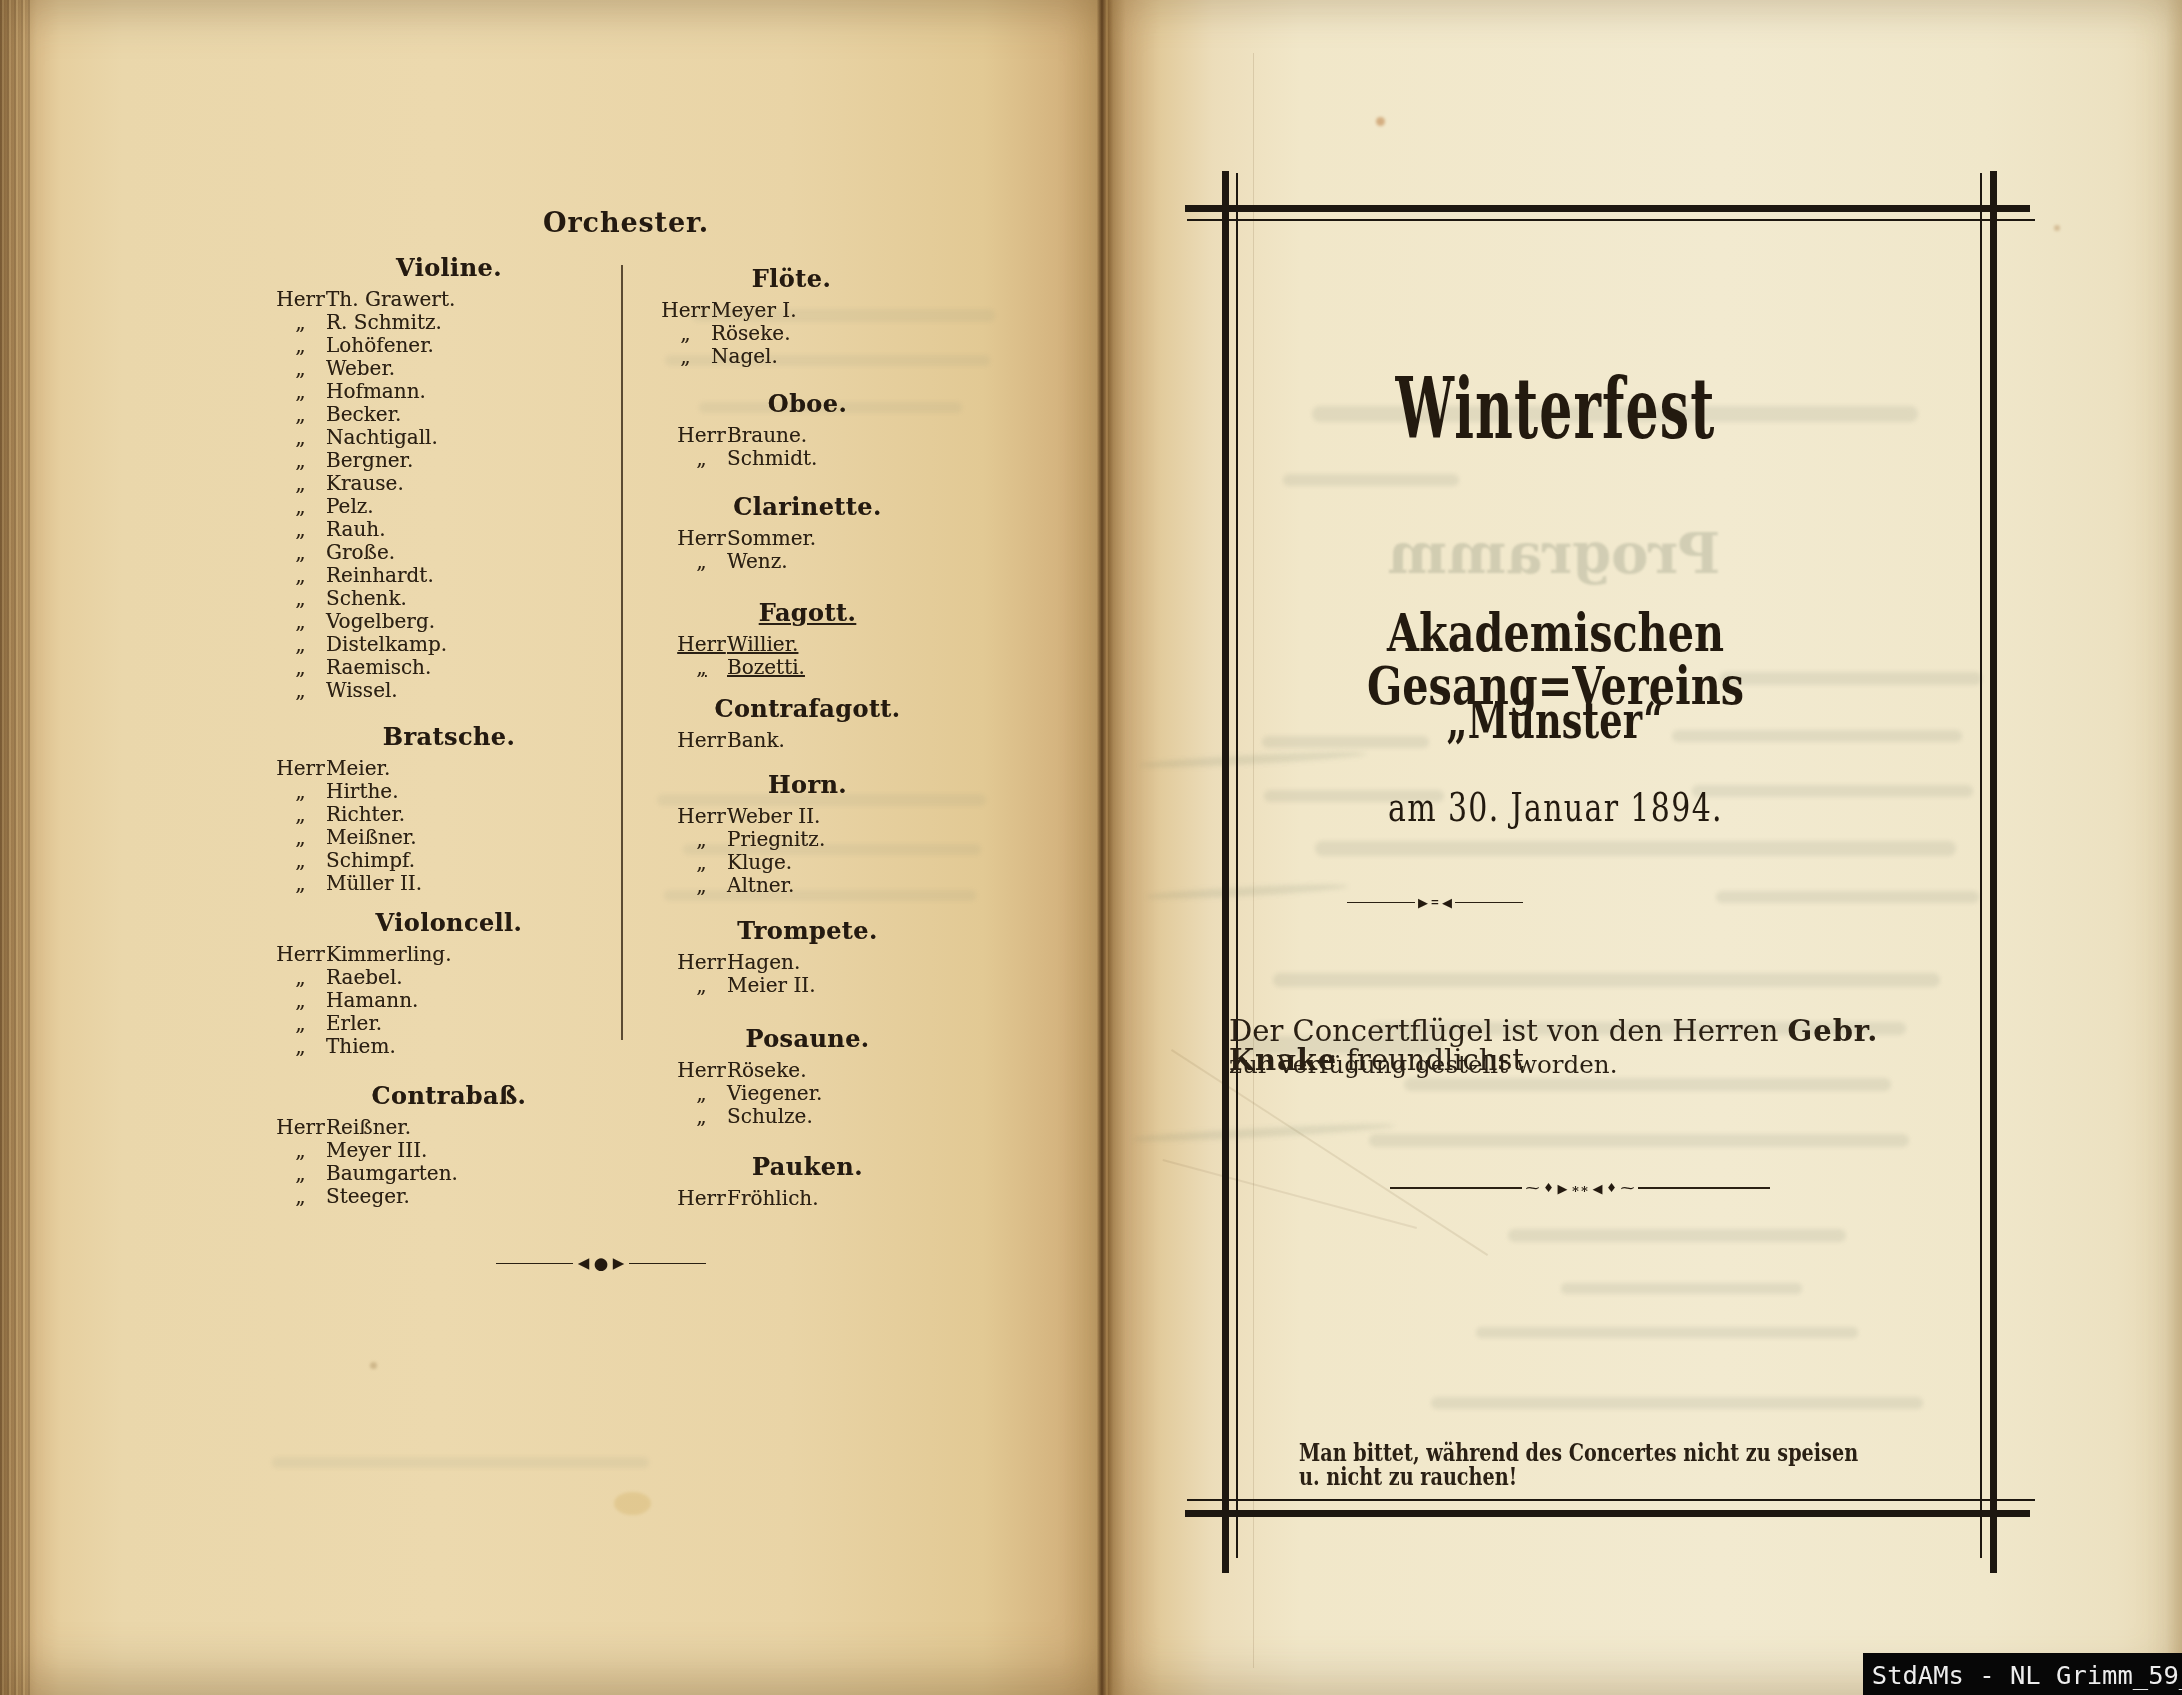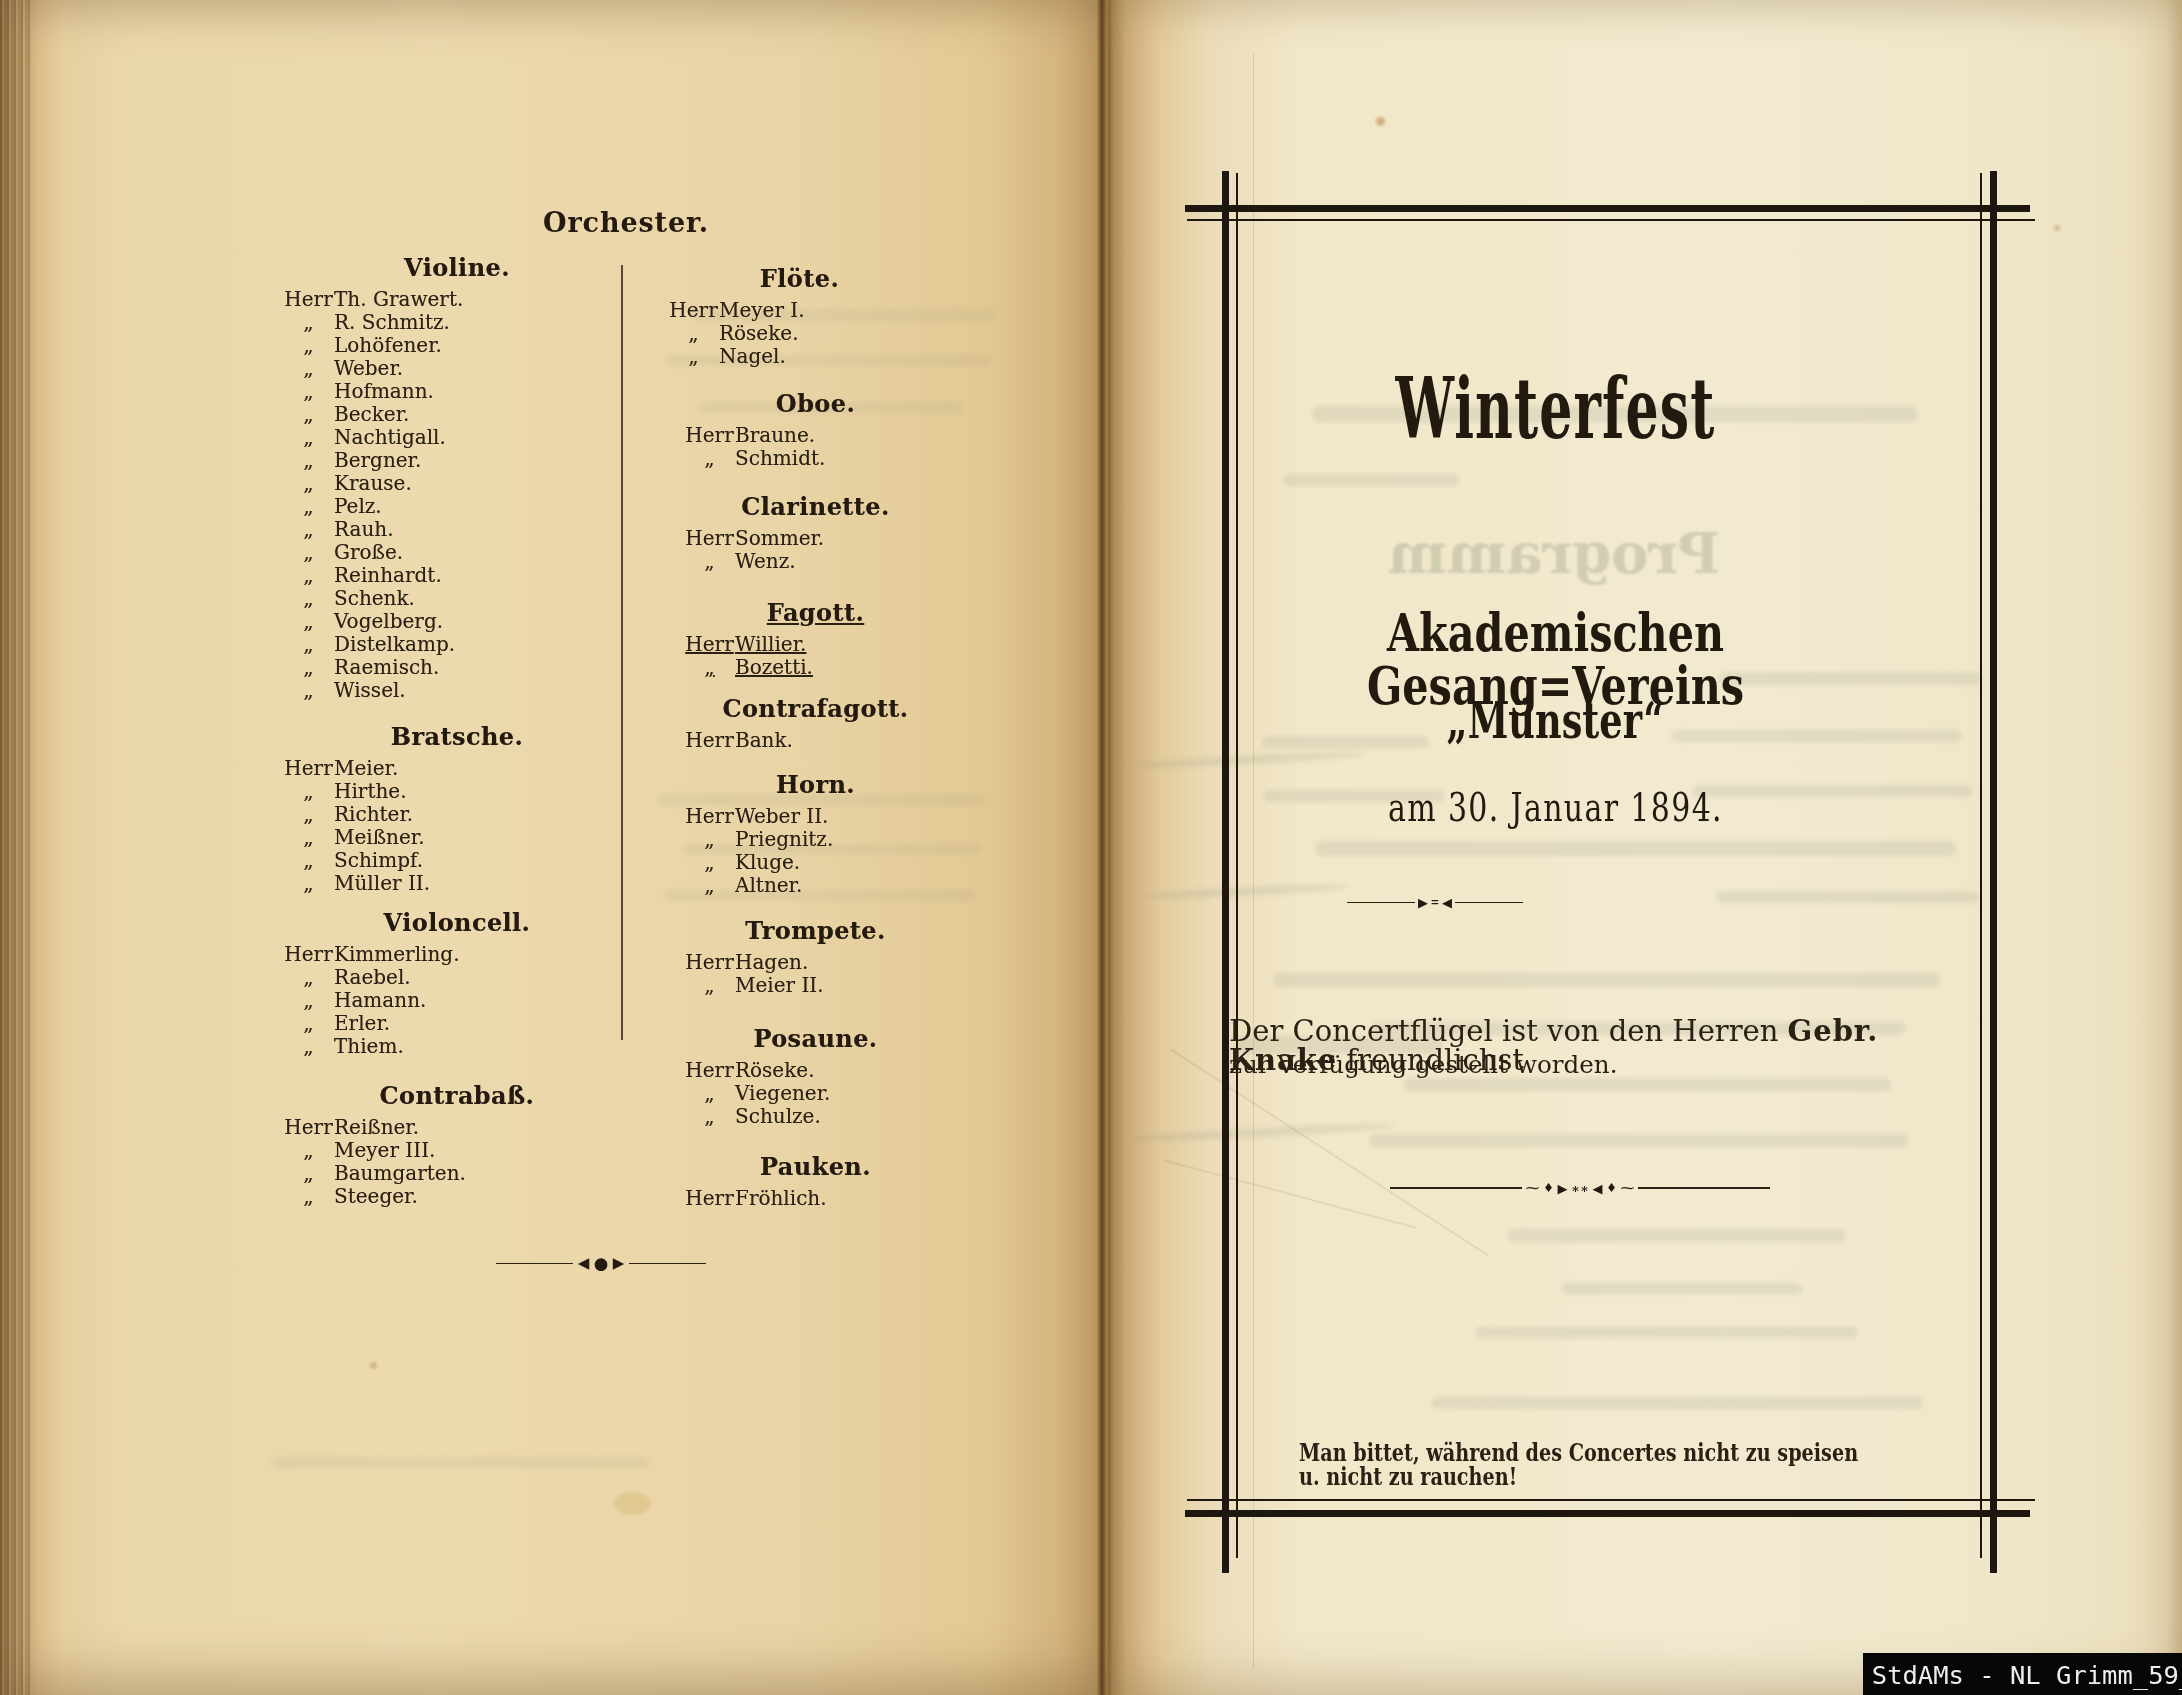--- a/index.html
+++ b/index.html
@@ -32,21 +32,21 @@
   #ghost-programm{position:absolute;left:1387px;top:525px;width:334px;text-align:center;
     font-size:56px;font-weight:bold;line-height:1;color:rgba(136,142,118,.30);
     transform:scaleX(-1);filter:blur(1.1px);z-index:1;}
   
   .abs{position:absolute;line-height:1;z-index:3;}
   #page-number{left:275px;width:702px;top:156px;font-size:24px;text-align:center;word-spacing:26px;color:#33271a;}
   #page-title{left:275px;width:702px;top:209px;font-size:27px;font-weight:bold;text-align:center;
     letter-spacing:0.9px;color:#241a10;}
   #col-divider{position:absolute;left:621px;top:265px;width:1.8px;height:775px;background:#42311d;opacity:.85;z-index:2;}
   #left-lists{position:absolute;inset:0;z-index:3;}
-  .section{position:absolute;margin-left:8px;}
+  .section{position:absolute;}
   .sec-heading{height:30px;line-height:30px;font-size:24px;font-weight:bold;text-align:center;
     margin-bottom:5.3px;letter-spacing:0.4px;color:#241a10;text-shadow:0 0 0.4px rgba(36,26,16,.5);}
   .member-row{height:23px;line-height:23px;font-size:20px;display:flex;color:#2b2013;
     text-shadow:0 0 0.4px rgba(36,26,16,.4);}
   .member-prefix{width:51px;flex:none;text-align:center;}
   .member-name{flex:1;text-align:left;}
   
   .orn{position:absolute;display:flex;align-items:center;justify-content:center;z-index:3;color:#241a10;}
   .orn .ln{height:1.8px;background:#2a2013;flex:none;}
   .orn span{line-height:1;}

